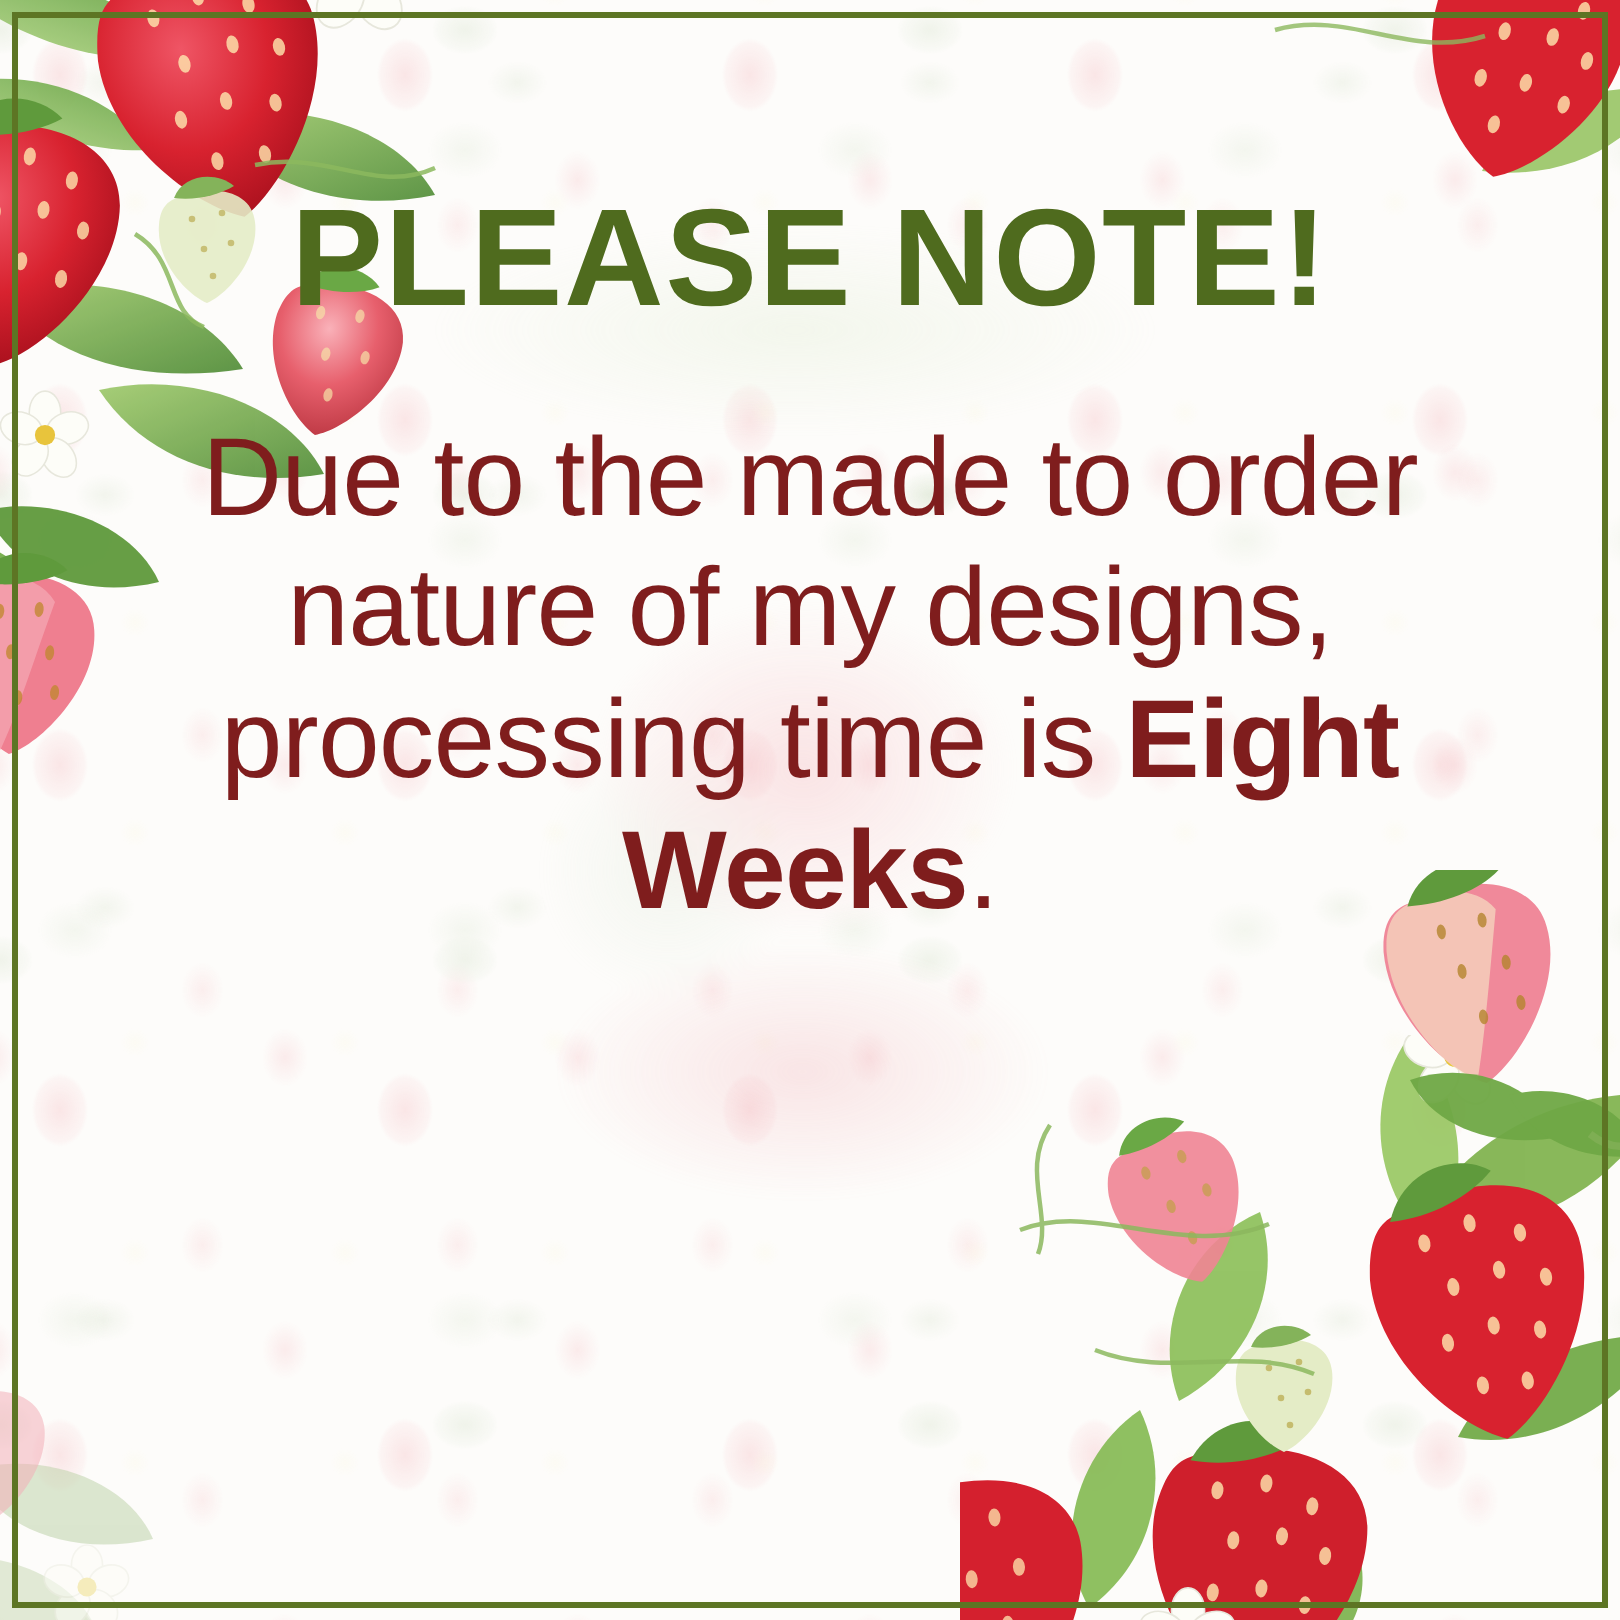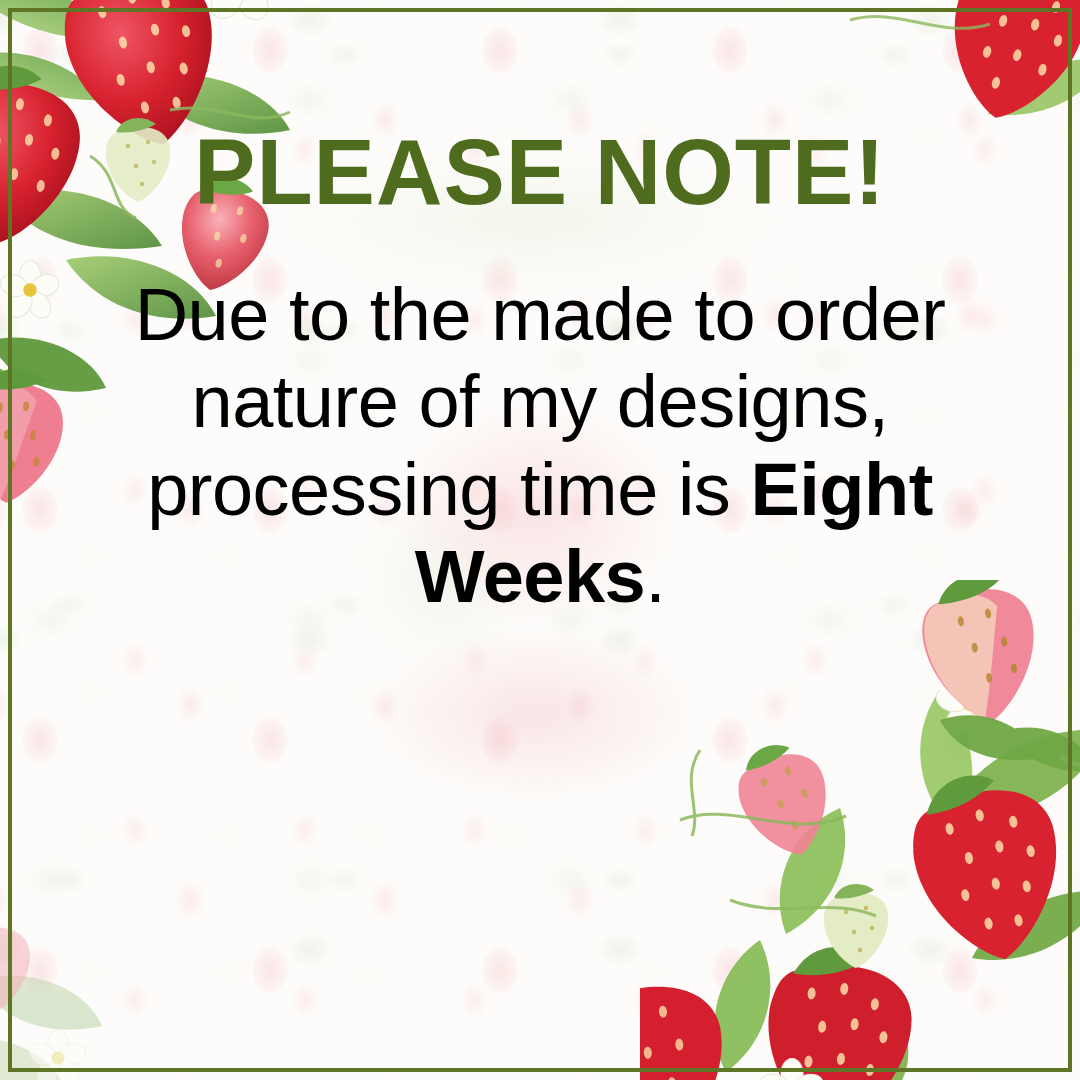--- a/index.html
+++ b/index.html
@@ -75,37 +75,36 @@
     border:4px solid #5d7524;
     pointer-events:none;
   }
 
   
   .content {
     position:absolute; inset:0;
     display:flex; flex-direction:column;
     align-items:center;
     padding:0 40px;
-    gap:20px;
   }
   .title {
     margin-top:126px;
     font-size:92px;
     font-weight:bold;
     letter-spacing:1px;
     color:#4f6b1e;
     line-height:1;
     text-align:center;
     white-space:nowrap;
   }
   .note-red {
-    margin-top:33px;
+    margin-top:56px;
     font-size:74px;
     font-weight:normal;
-    color:#000000;
+    color:#7f1d1d;
     line-height:1.18;
     text-align:center;
     letter-spacing:-.5px;
     max-width:930px;
   }
   .note-red b { font-weight:bold; }
   .note-green {
     margin-top:44px;
     font-size:64px;
     font-weight:normal;

